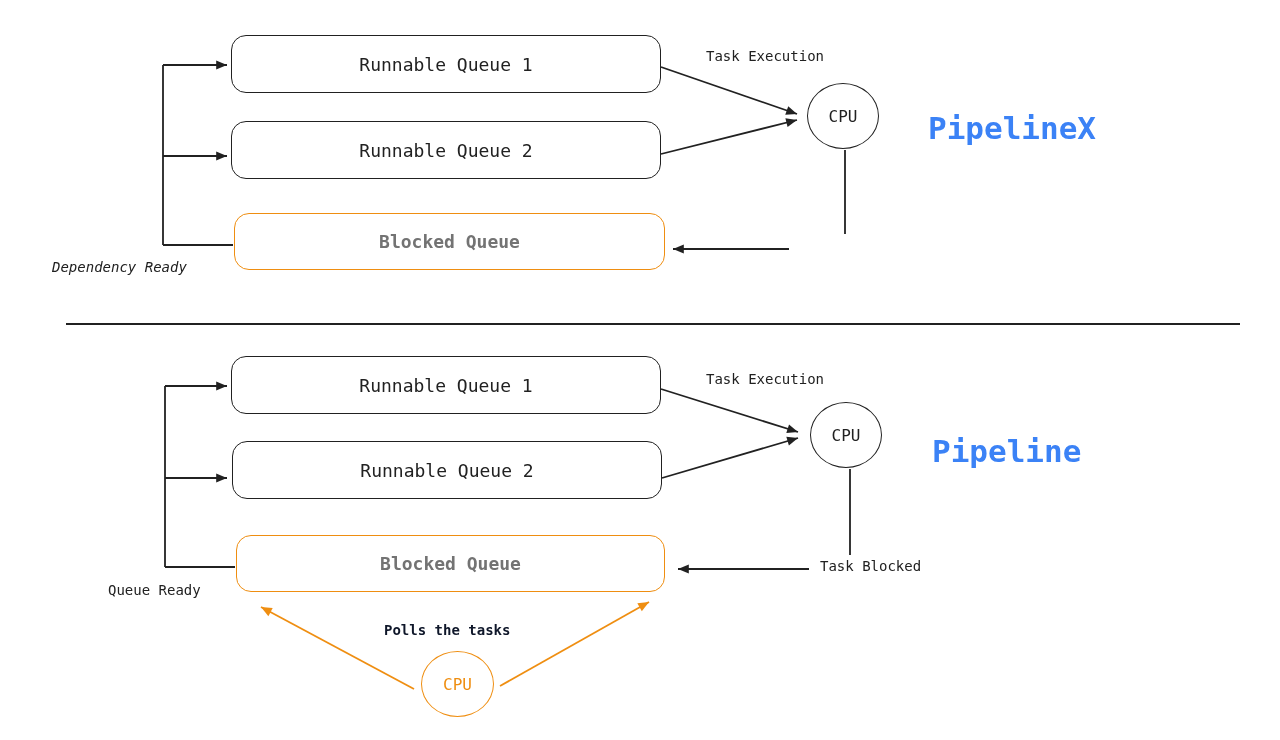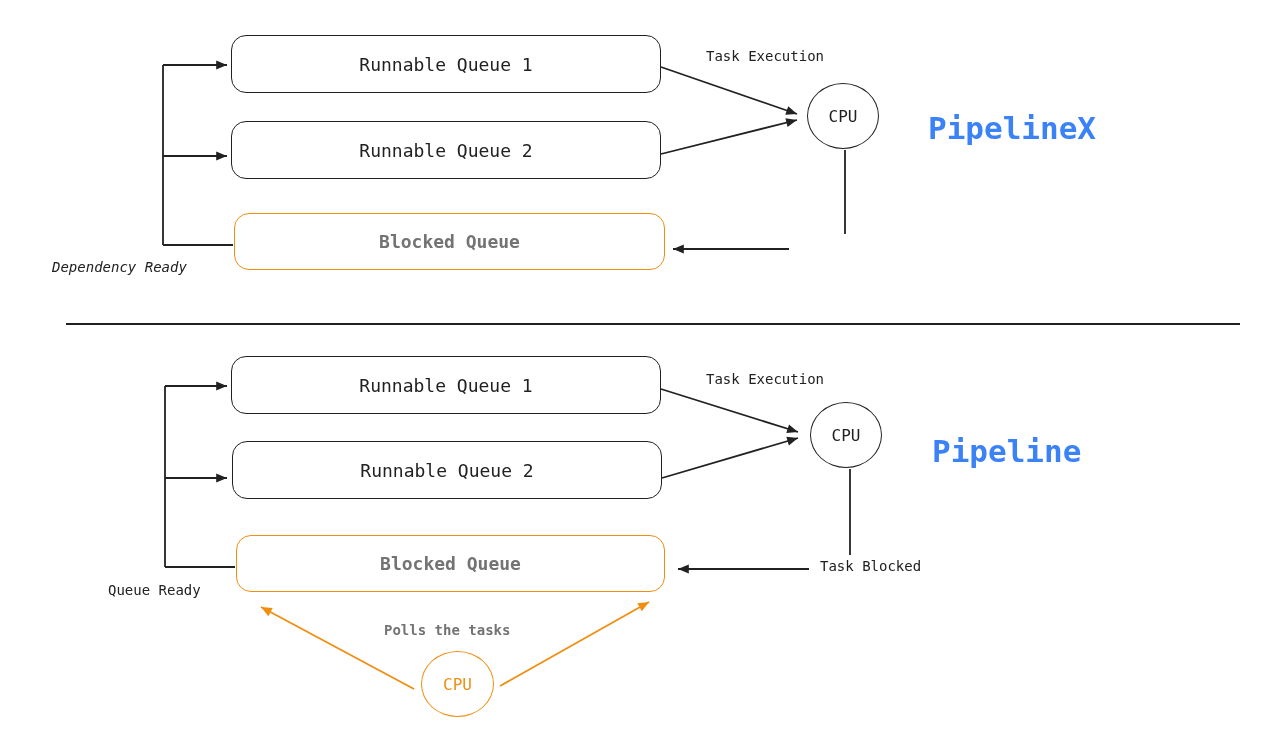--- a/index.html
+++ b/index.html
@@ -41,21 +41,21 @@
   .cpu-circle.accent{
     border-color:#ef8e11;
     color:#ef8e11;
   }
   .lbl{
     position:absolute;
     font-size:14px;
     white-space:nowrap;
     line-height:1.1;
   }
-  .lbl.accent{color:#737373;font-weight:bold;}
+  .lbl.accent{color:#0f172a;font-weight:bold;}
   .diagram-title{
     position:absolute;
     font-size:31px;
     font-weight:bold;
     white-space:nowrap;
     color:#3b82f6;
   }
 </style>
 </head>
 <body>

